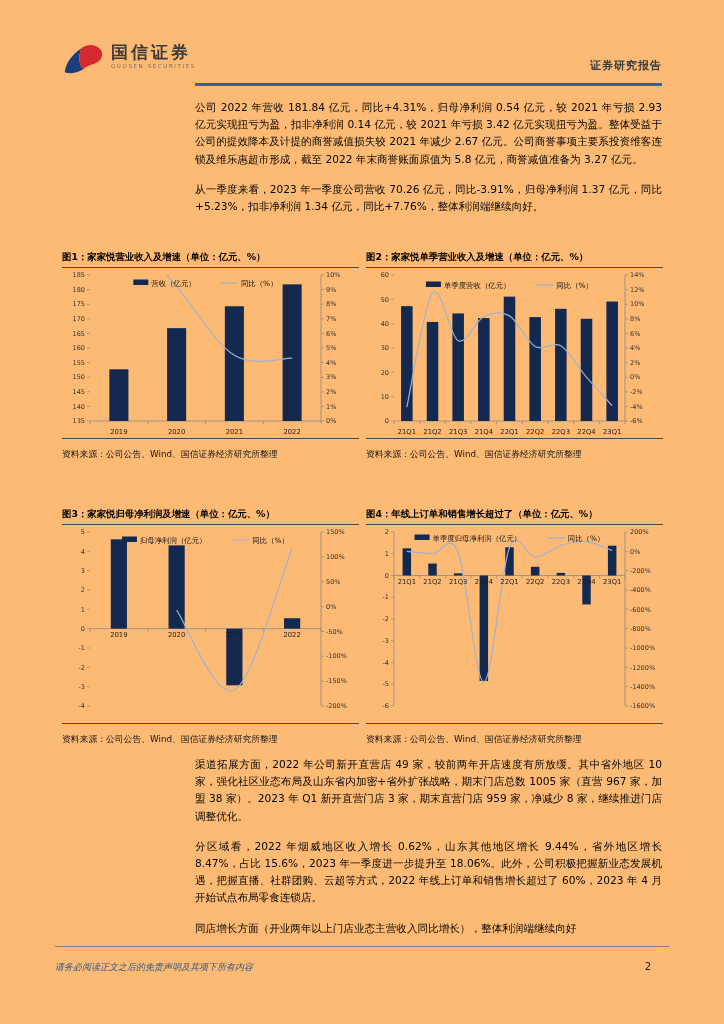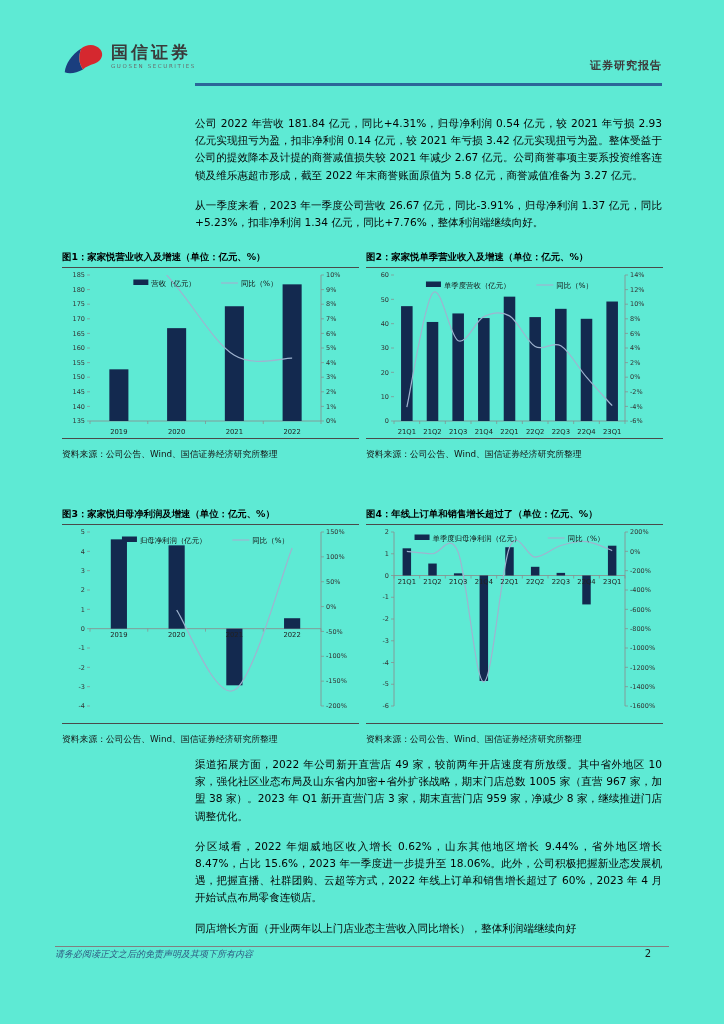--- a/index.html
+++ b/index.html
@@ -1,40 +1,40 @@
 <!DOCTYPE html>
 <html><head>
 <meta charset="utf-8">
 <style>
   html,body{margin:0;padding:0;background:#fff;}
-  .page{position:relative;width:724px;height:1024px;background:#5eead4;overflow:hidden;
+  .page{position:relative;width:724px;height:1024px;background:#fdba74;overflow:hidden;
         font-family:"DejaVu Sans","Liberation Sans",sans-serif;color:#000;}
   
   .header{position:absolute;left:62px;top:42px;right:62px;height:46px;}
   .logo{display:flex;align-items:flex-start;gap:7px;}
   .logo-text .cn{font-size:17px;font-weight:bold;color:#3a3a3a;letter-spacing:3px;line-height:20px;}
   .logo-text .en{font-size:5.5px;color:#6a6a6a;letter-spacing:1.6px;margin-top:1px;}
   .report-type{position:absolute;right:0;top:16px;font-size:11px;font-weight:bold;color:#3d3d3d;letter-spacing:1px;}
   .header-rule{position:absolute;left:133px;right:0;top:41px;height:2.5px;background:#2B6699;}
   
-  .intro{position:absolute;left:195px;top:115px;width:467px;}
+  .intro{position:absolute;left:195px;top:99px;width:467px;}
   .body-text{position:absolute;left:195px;top:756px;width:467px;}
   .para{font-size:10.6px;line-height:17.2px;text-align:justify;margin:0 0 13px 0;color:#050505;}
   
   .figures{position:absolute;left:62px;top:251px;width:601px;display:flex;flex-wrap:wrap;column-gap:7px;row-gap:47px;}
   .figure{width:297px;}
   .fig-title{font-size:9.4px;font-weight:600;color:#000;padding-bottom:3px;border-bottom:1.4px solid #4a4a4a;margin-bottom:1px;white-space:nowrap;}
   .chart svg{display:block;}
   .fig-source{border-top:1px solid #4a4a4a;margin-top:1px;padding-top:10px;font-size:8.8px;color:#141414;}
   
   .tick{font-size:6.5px;fill:#333;}
   .xtick{font-size:6.8px;fill:#222;}
   .leg{font-size:7.4px;fill:#111;}
   
-  .footer{position:absolute;left:55px;right:55px;top:946px;border-top:1.2px solid #808080;padding-top:1px;
+  .footer{position:absolute;left:55px;right:55px;top:946px;border-top:1.2px solid #808080;padding-top:14px;
           display:flex;justify-content:space-between;align-items:flex-start;}
   .disclaimer{font-style:italic;font-size:9px;color:#2F5B82;}
   .page-num{font-size:10px;color:#1a1a1a;margin-right:18px;}
 </style>
 </head>
 <body>
 
 <div class="page">
 
   <div class="header">
@@ -49,21 +49,21 @@
         <div class="cn">国信证券</div>
         <div class="en">GUOSEN SECURITIES</div>
       </div>
     </div>
     <div class="report-type">证券研究报告</div>
     <div class="header-rule"></div>
   </div>
 
   <div class="intro">
     <p class="para">公司 2022 年营收 181.84 亿元，同比+4.31%，归母净利润 0.54 亿元，较 2021 年亏损 2.93 亿元实现扭亏为盈，扣非净利润 0.14 亿元，较 2021 年亏损 3.42 亿元实现扭亏为盈。整体受益于公司的提效降本及计提的商誉减值损失较 2021 年减少 2.67 亿元。公司商誉事项主要系投资维客连锁及维乐惠超市形成，截至 2022 年末商誉账面原值为 5.8 亿元，商誉减值准备为 3.27 亿元。</p>
-    <p class="para">从一季度来看，2023 年一季度公司营收 26.67 亿元，同比-3.91%，归母净利润 1.37 亿元，同比+5.23%，扣非净利润 1.34 亿元，同比+7.76%，整体利润端继续向好。</p>
+    <p class="para">从一季度来看，2023 年一季度公司营收 70.26 亿元，同比-3.91%，归母净利润 1.37 亿元，同比+5.23%，扣非净利润 1.34 亿元，同比+7.76%，整体利润端继续向好。</p>
   </div>
 
   <div class="figures">
     <div class="figure">
       <div class="fig-title">图1：家家悦营业收入及增速（单位：亿元、%）</div>
       <div class="chart">
           <svg width="297" height="168" viewBox="0 0 297 168">
             <defs>
               <clipPath id="cl0">
                 <rect x="27" y="6" width="233" height="146"></rect>

